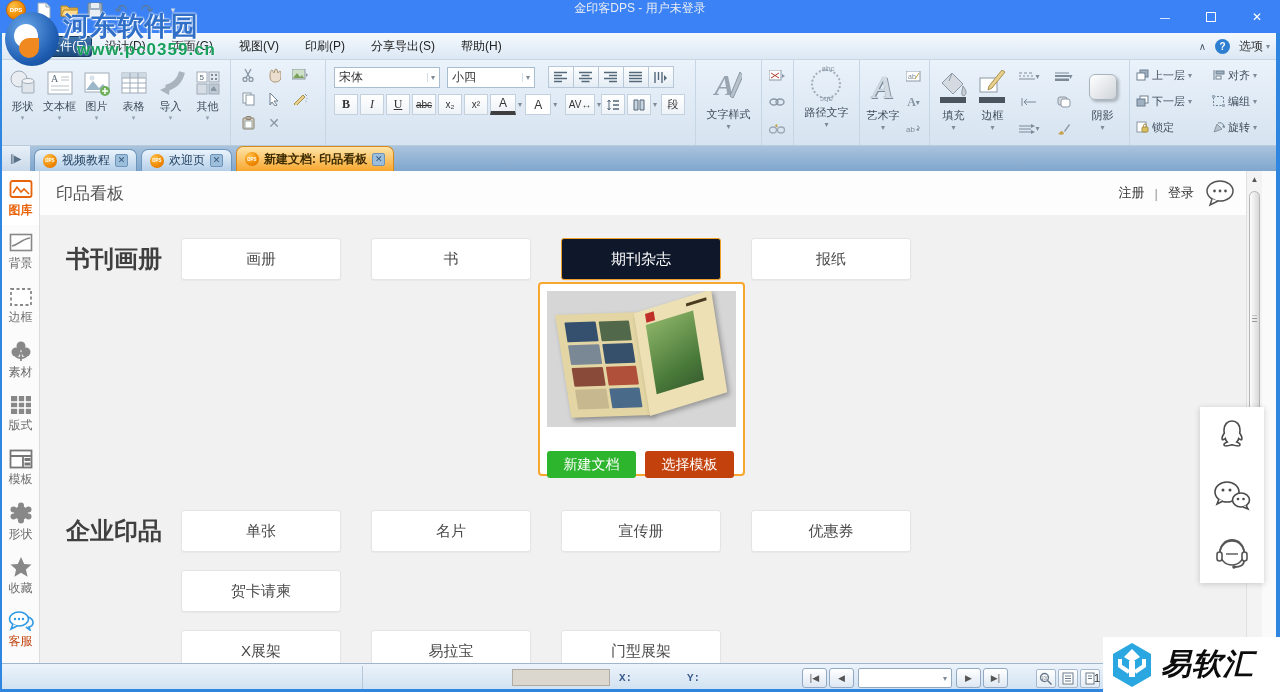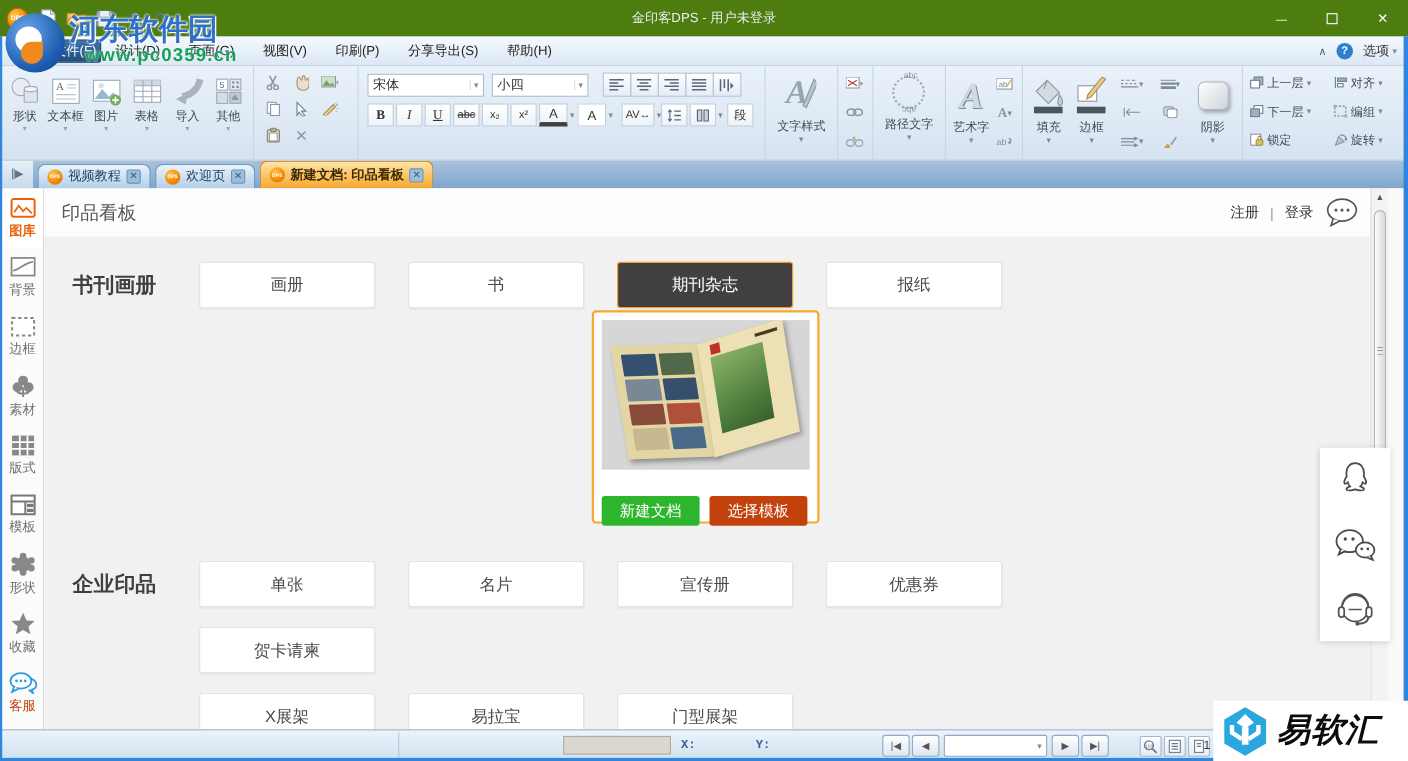--- a/index.html
+++ b/index.html
@@ -1,19 +1,19 @@
 <!DOCTYPE html>
 <html><head>
 <meta charset="utf-8">
 <style>
 *{margin:0;padding:0;box-sizing:border-box}
 html,body{width:1280px;height:692px;overflow:hidden}
 body{position:relative;font-family:"Liberation Sans","DejaVu Sans",sans-serif;background:#efefef;font-size:12px}
 
-#titlebar{position:absolute;left:0;top:0;right:0;height:33px;background:#4d7c0f;display:flex;align-items:center;color:#fff;z-index:10}
+#titlebar{position:absolute;left:0;top:0;right:0;height:33px;background:#3b82f6;display:flex;align-items:flex-start;color:#fff;z-index:10}
 .qat{display:flex;align-items:center;gap:8px;padding-left:6px}
 .dps-badge{width:20px;height:20px;border-radius:50%;background:radial-gradient(circle at 35% 30%,#ffc24a,#f08a00 60%,#d86a00);border:1px solid #c86400;color:#fff;font-size:6px;font-weight:bold;display:flex;align-items:center;justify-content:center}
 .qicon{width:18px;height:18px;display:flex;align-items:center;justify-content:center}
 .i-undo::before{content:"↶"}.i-redo::before{content:"↷"}
 .i-undo,.i-redo{color:#5d7a99;font-size:15px}
 .i-caret-w::before{content:"▾"}.i-caret-w{color:#cfd8e2;font-size:9px}
 #win-title{position:absolute;left:50%;transform:translateX(-50%);font-size:12px;color:#e8edf2;white-space:nowrap}
 .winctl{position:absolute;right:0;top:0;height:33px;display:flex}
 .wbtn{width:46px;height:33px;display:flex;align-items:center;justify-content:center;color:#fff;font-size:13px}
 .i-min::before{content:"—";font-size:10px}
@@ -60,23 +60,23 @@
 #sidebar{position:absolute;left:2px;top:171px;width:38px;height:492px;background:#fbfbfb;border-right:1px solid #dcdcdc;display:flex;flex-direction:column;z-index:3}
 .side-item{height:54px;display:flex;flex-direction:column;align-items:center;justify-content:center;gap:2px;font-size:12px;color:#6e6e6e}
 .side-item.active{color:#e8640a;background:#fff;font-weight:bold}
 .side-item.blue{color:#c2410c}
 #content{position:absolute;left:40px;top:171px;width:1206px;height:492px;background:#f1f1f1;overflow:hidden;z-index:2}
 #board-header{position:absolute;left:0;top:0;right:0;height:44px;background:#fdfdfd;display:flex;align-items:center}
 #board-title{margin-left:16px;font-size:17px;color:#555}
 .hdr-right{margin-left:auto;display:flex;align-items:center;gap:10px;padding-right:10px;font-size:13px;color:#333}
 .hdr-sep{color:#999}
 .cat-row{position:absolute;left:0;right:0;height:42px;display:flex;gap:30px;padding-left:141px}
-.sec-title{position:absolute;left:26px;top:50%;transform:translateY(-50%);font-size:19px;font-weight:bold;color:#3f3f3f;white-space:nowrap}
+.sec-title{position:absolute;left:26px;top:50%;transform:translateY(-50%);font-size:24px;font-weight:bold;color:#3f3f3f;white-space:nowrap}
 .cat-btn{width:160px;height:42px;background:#fff;border:1px solid #e4e4e4;border-radius:3px;display:flex;align-items:center;justify-content:center;font-size:15px;color:#4a4a4a;flex:0 0 auto;box-shadow:0 1px 1px rgba(0,0,0,.04)}
-.cat-btn.active{background:#404040;border-color:#f0a028;color:#fff}
+.cat-btn.active{background:#0f172a;border-color:#f0a028;color:#fff}
 #mag-card{position:absolute;left:498px;top:111px;width:207px;height:194px;background:#fff;border:2px solid #f7a72e;border-radius:4px;padding:7px}
 .img-area{position:relative;width:189px;height:136px;background:#d6d6d6;overflow:hidden}
 .mag{position:absolute;left:16px;top:16px;width:156px;height:104px;transform:rotate(-9deg)}
 .pg{position:absolute;top:0;height:100%;width:80px}
 .pg.l{left:0;background:#e3d6a4;transform:skewY(7deg);box-shadow:2px 3px 5px rgba(0,0,0,.35)}
 .pg.r{left:78px;background:#ece0b4;transform:skewY(-8deg);box-shadow:2px 3px 5px rgba(0,0,0,.3)}
 .pgrid{position:absolute;left:8px;top:8px;right:8px;bottom:8px;display:grid;grid-template-columns:1fr 1fr;grid-auto-rows:1fr;gap:3px}
 .pgrid div{border-radius:1px}
 .pgrid div:nth-child(1){background:#35506e}.pgrid div:nth-child(2){background:#52684a}
 .pgrid div:nth-child(3){background:#7a8896}.pgrid div:nth-child(4){background:#364f6a}

